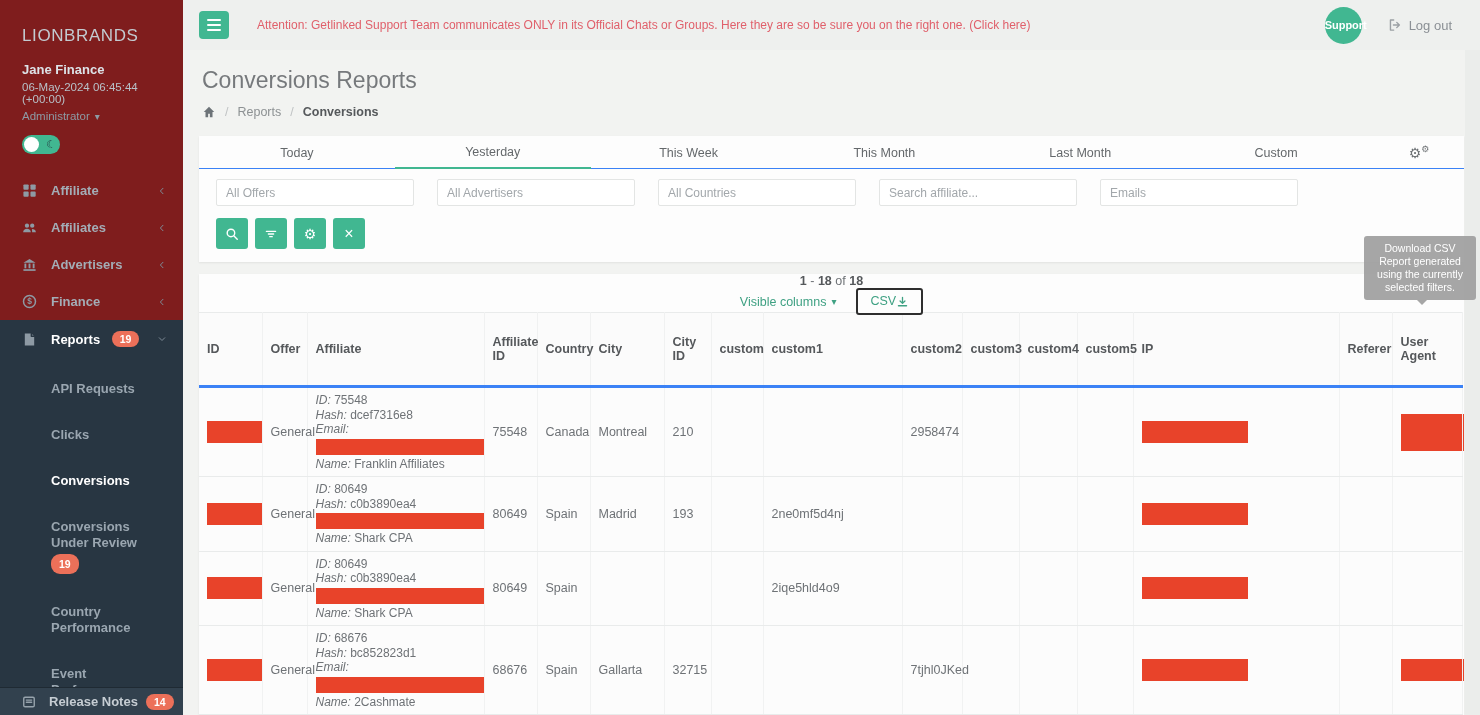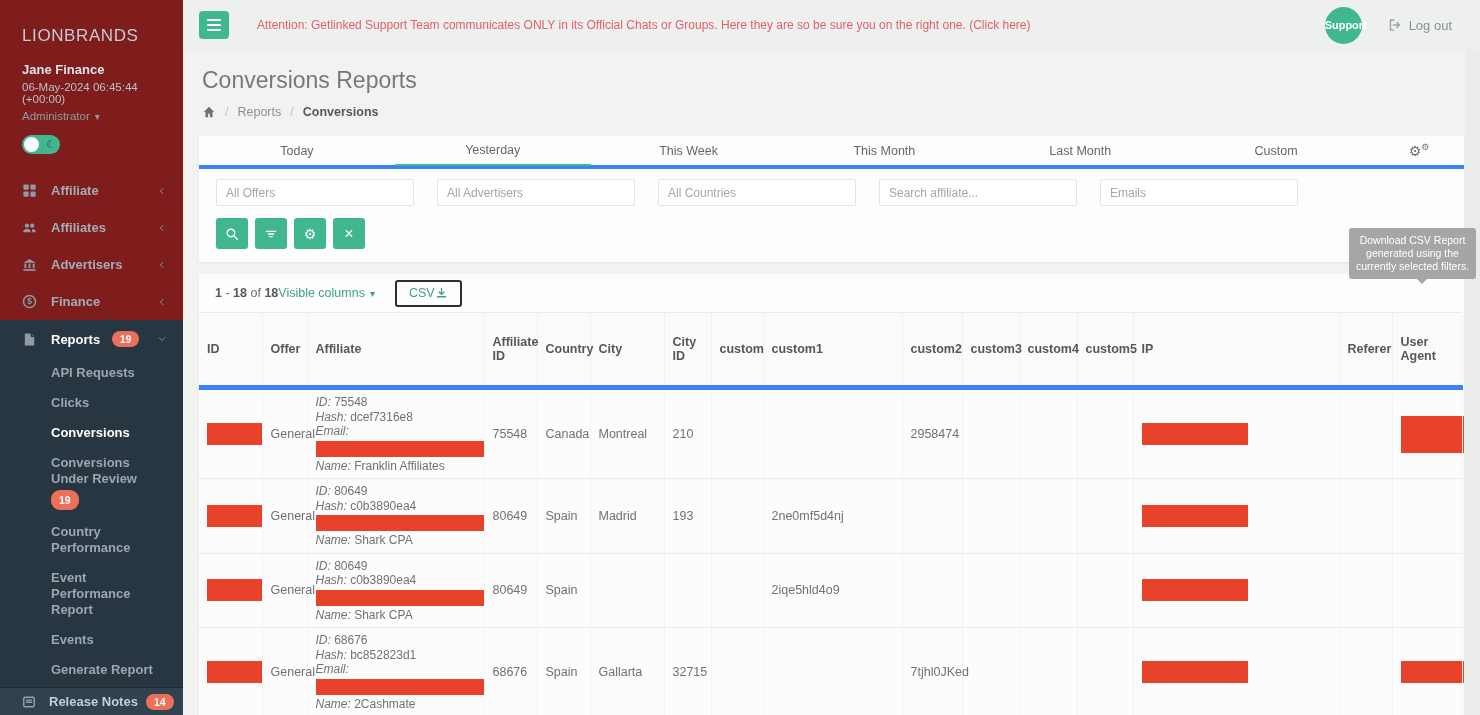--- a/index.html
+++ b/index.html
@@ -19,21 +19,21 @@
   .theme-toggle .knob { position:absolute; left:2px; top:2px; width:15px; height:15px; background:#fff; border-radius:50%; }
   .theme-toggle .moon { position:absolute; right:4px; top:1.5px; color:#25313c; font-size:11px; line-height:15px; }
 
   .menu { flex:1; overflow:hidden; padding-top:14px; }
   .menu-item { display:flex; align-items:center; padding:11px 16px 11px 22px; font-size:13px; font-weight:700; color:#a3adb6; cursor:pointer; }
   .menu-item .mi-icon { width:16px; margin-right:13px; color:#8e9aa4; display:inline-flex; flex-shrink:0; }
   .menu-item .mi-label { flex:1; }
   .menu-item .chev { color:#7e8b96; display:inline-flex; }
   .reports-block { background:#283642; padding-bottom:4px; }
   .reports-block .menu-item .mi-label, .reports-block .menu-item { color:#ffffff; }
-  .submenu-item { padding:7px 14px 7px 51px; font-size:13px; font-weight:700; color:#9aa6b0; line-height:16px; cursor:pointer; }
+  .submenu-item { padding:7px 14px 7px 51px; font-size:13px; font-weight:700; color:#9aa6b0; line-height:16px; cursor:pointer;margin-top:16px; }
   .submenu-item.active { color:#ffffff; }
   .badge { display:inline-block; background:#ec7059; color:#fff; font-size:10.5px; font-weight:700; border-radius:9px; padding:2px 8px; margin-left:8px; vertical-align:1px; }
   .badge.block { display:inline-block; margin:3px 0 0 0; }
   .sidebar-footer { border-top:1px solid #1f2a33; background:#32414e; height:28px; display:flex; align-items:center; padding-left:22px; font-size:13px; font-weight:700; color:#c6cdd3; flex-shrink:0; cursor:pointer; }
   .sidebar-footer .mi-icon { width:15px; margin-right:12px; color:#97a3ac; display:inline-flex; }
 
   
   .main { flex:1; display:flex; flex-direction:column; min-width:0; position:relative; }
   .topbar { height:50px; flex-shrink:0; background:#eef0ee; display:flex; align-items:center; padding:0 16px; }
   .hamburger-btn { width:30px; height:28px; background:#41b791; border:none; border-radius:4px; display:flex; flex-direction:column; justify-content:center; align-items:center; gap:3px; cursor:pointer; margin-right:28px; flex-shrink:0; }
@@ -47,54 +47,54 @@
   .content { flex:1; padding:0 16px; overflow:hidden; }
   .page-title { font-size:23px; font-weight:400; color:#76797c; margin:17px 0 11px 3px; }
   .breadcrumb { display:flex; align-items:center; gap:9px; font-size:12.5px; margin:0 0 17px 3px; }
   .breadcrumb .home { color:#6d7378; display:inline-flex; cursor:pointer; }
   .breadcrumb .sep { color:#c0c3c4; }
   .bc-link { color:#8d9193; cursor:pointer; }
   .bc-current { color:#55585b; font-weight:700; }
 
   .card { background:#fdfdfd; box-shadow:0 1px 2px rgba(0,0,0,.07); }
   .tabs-card { margin-bottom:12px; }
-  .tabs { display:flex; border-bottom:4px solid #3b82f6; height:33px; }
+  .tabs { display:flex; border-bottom:1px solid #3b82f6; height:33px; }
   .tab { flex:1; display:flex; align-items:center; justify-content:center; font-size:12.5px; color:#64686b; cursor:pointer; margin-bottom:-1px; }
   .tab.active { border-bottom:2px solid #41b791; }
   .tab-gear { width:90px; display:flex; align-items:center; justify-content:center; color:#6e7275; font-size:14px; cursor:pointer; }
   .filters { display:flex; gap:23px; padding:10px 17px 5px; }
   .filter-input { width:198px; height:27px; border:1px solid #e3e5e4; border-radius:2px; padding:0 9px; font-size:12px; color:#555; background:#fff; outline:none; }
   .filter-input::placeholder { color:#a2a7ab; }
   .actions { display:flex; gap:7px; padding:7px 17px 13px 9px; margin-left:8px; }
   .action-btn { width:32px; height:31px; background:#41b791; border:none; border-radius:3px; color:#fff; display:flex; align-items:center; justify-content:center; cursor:pointer; font-size:16px; line-height:1; }
 
   .table-card { height:450px; overflow:hidden; position:relative; }
-  .table-toolbar { height:38px; display:flex; align-items:center; padding:0 16px; }
+  .table-toolbar { height:38px; display:flex; align-items:center; justify-content:space-between; padding:0 16px;flex-direction:column; }
   .pagination { font-size:12.5px; color:#6e7276; }
   .pagination b { color:#55585b; }
   .toolbar-right { display:flex; align-items:center; }
   .visible-columns-btn { display:flex; align-items:center; gap:5px; color:#3fa183; font-size:12.5px; background:none; border:none; cursor:pointer; margin-right:20px; font-weight:400; }
   .vc-caret { font-size:10px; color:#3fa183; }
   .csv-btn { display:flex; align-items:center; gap:0; border:2px solid #2e2e2e; border-radius:3px; background:#fdfdfd; color:#3fa183; font-size:12.5px; padding:4px 12px 5px; cursor:pointer; }
   .csv-btn .di { display:inline-flex; color:#3fa183; }
 
   .table-scroll { height:412px; overflow:hidden; }
   table { border-collapse:collapse; table-layout:fixed; width:1263px; background:#fcfcfc; }
-  th { font-size:12.5px; font-weight:700; color:#55585b; text-align:left; padding:22px 8px; height:62px; vertical-align:middle; background:#fbfbfb; border-top:1px solid #e9ebeb; border-right:1px solid #f0f1f1; border-bottom:5px solid #3b82f6; }
+  th { font-size:12.5px; font-weight:700; color:#55585b; text-align:left; padding:22px 8px; height:62px; vertical-align:middle; background:#fbfbfb; border-top:1px solid #e9ebeb; border-right:1px solid #f0f1f1; border-bottom:3px solid #3b82f6; }
   td { font-size:12.5px; color:#6e7276; padding:5px 8px; vertical-align:middle; border-right:1px solid #f1f2f2; border-bottom:1px solid #e9ebeb; background:#fcfcfc; }
   td.aff { font-size:12px; line-height:14.5px; }
   td.aff i { font-style:italic; }
   .redact { background:#e8432a; }
   .bar-id { width:55px; height:22px; }
   .bar-email { width:170px; height:16px; margin:2px 0; }
   .bar-ip { width:106px; height:22px; }
   .ua-block { width:66px; height:37px; margin-right:-9px; margin-left:auto; }
   .ua-bar { width:67px; height:22px; margin-right:-9px; margin-left:auto; }
 
-  .csv-tooltip { position:absolute; top:228px; right:4px; width:127px; background:rgba(158,158,158,.92); color:#fff; font-size:10.5px; line-height:13px; text-align:center; padding:6px 5px; border-radius:3px; z-index:10; }
+  .csv-tooltip { position:absolute; top:236px; right:4px; width:112px; background:rgba(158,158,158,.92); color:#fff; font-size:10.5px; line-height:13px; text-align:center; padding:6px 5px; border-radius:3px; z-index:10; }
   .csv-tooltip:after { content:""; position:absolute; bottom:-5px; right:49px; border:5px solid transparent; border-top-color:rgba(158,158,158,.92); border-bottom-width:0; }
 
   .right-gutter { position:absolute; top:50px; right:0; width:15px; bottom:0; background:#ebedeb; }
 </style>
 </head>
 <body>
 
 <div class="app">
 
   <aside class="sidebar">

